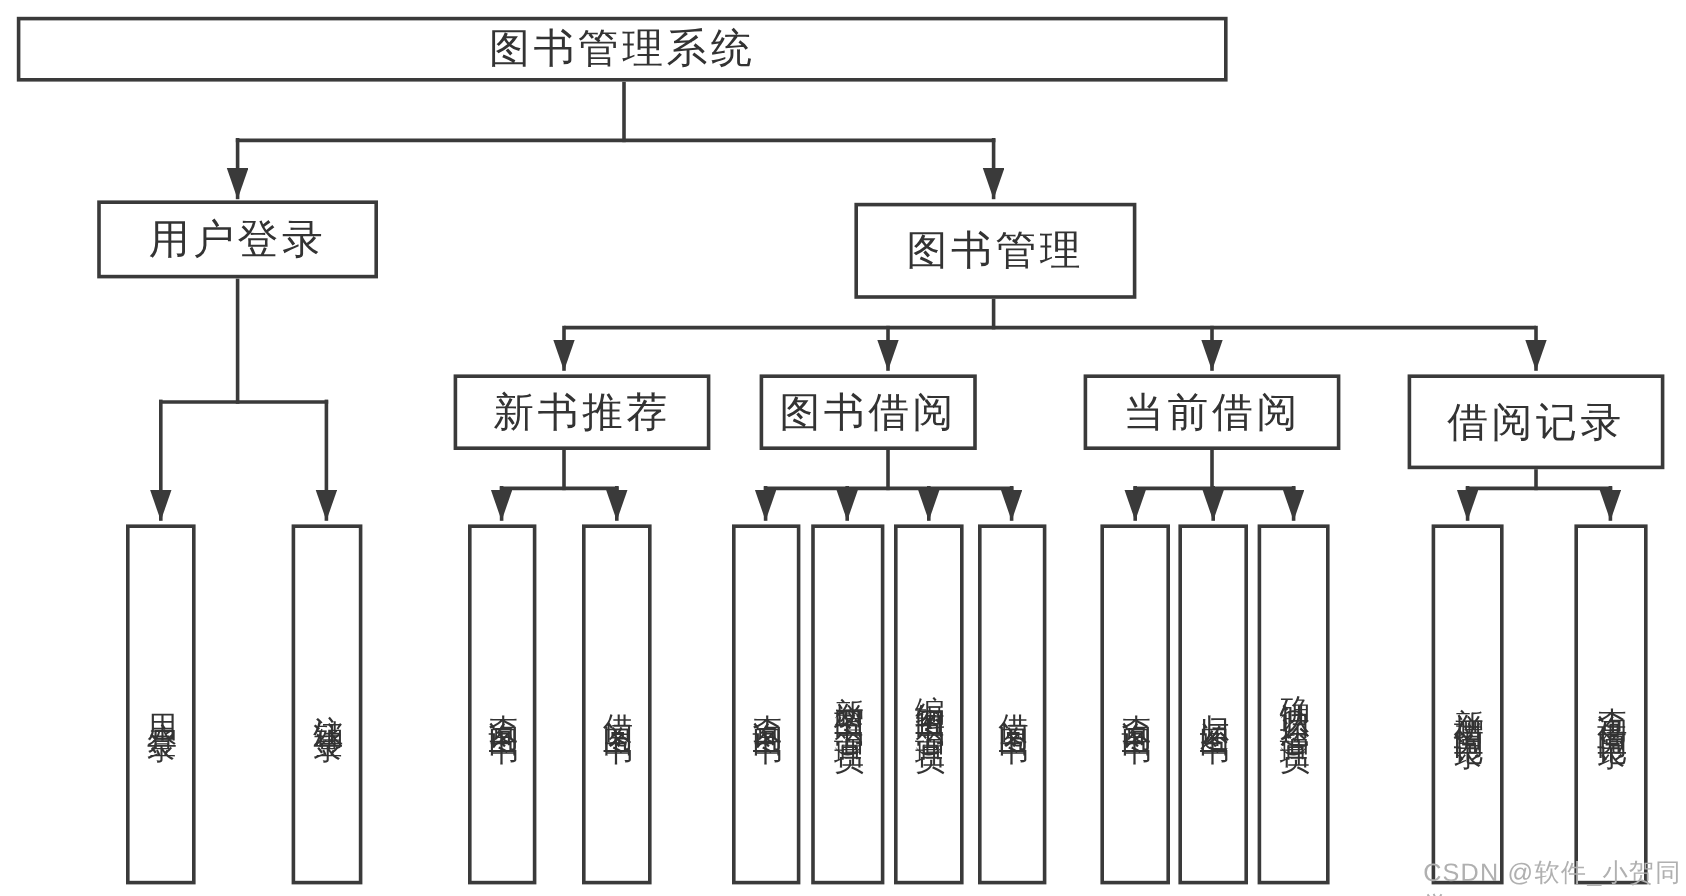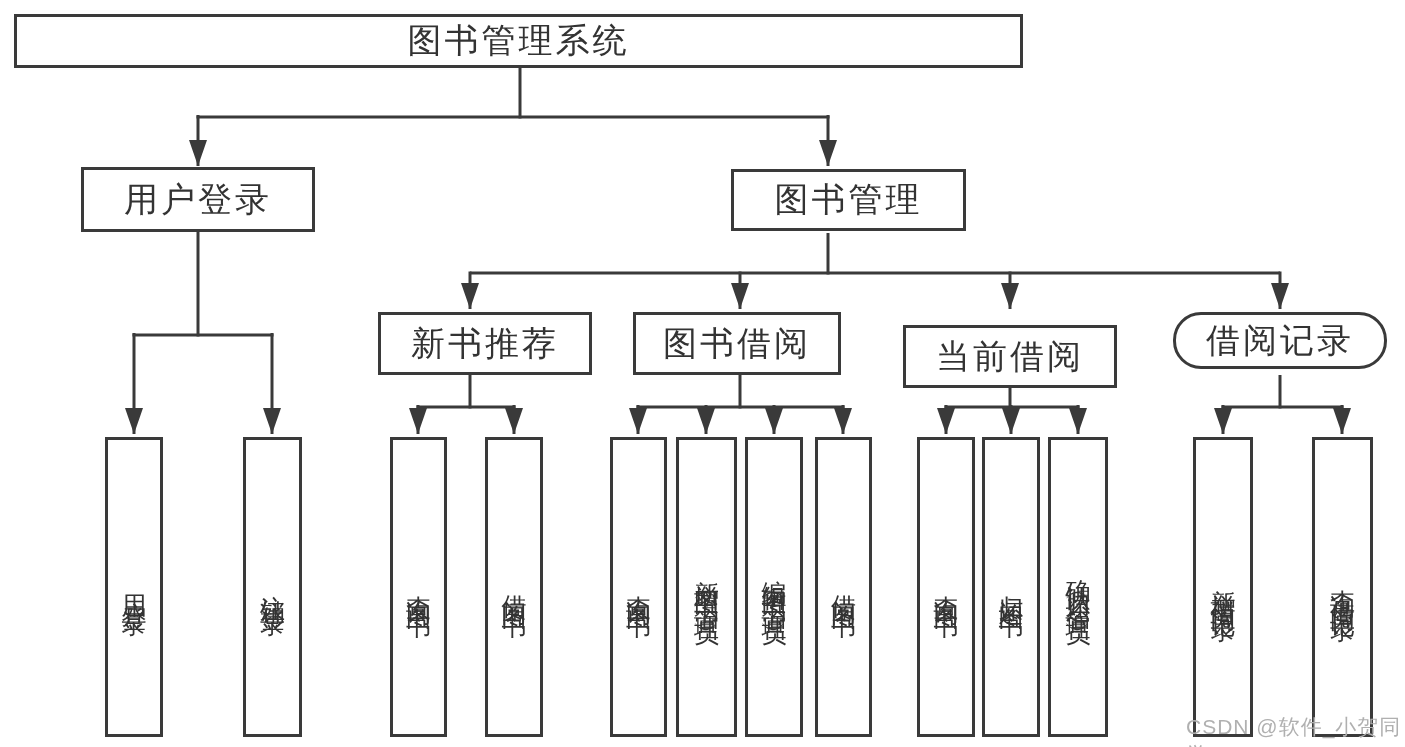--- a/index.html
+++ b/index.html
@@ -66,26 +66,26 @@
 
     <line class="ln" x1="1280" y1="375" x2="1280" y2="408.5"></line>
     <line class="ln" x1="1221.5" y1="407" x2="1343.5" y2="407"></line>
     <line class="ln" x1="1223" y1="405" x2="1223" y2="434" marker-end="url(#arw)"></line>
     <line class="ln" x1="1342" y1="405" x2="1342" y2="434" marker-end="url(#arw)"></line>
   </svg>
 
   <div class="box hbox" style="left:14px;top:14px;width:1009px;height:54px;">图书管理系统</div>
 
   <div class="box hbox" style="left:81px;top:167px;width:234px;height:65px;">用户登录</div>
-  <div class="box hbox" style="left:712px;top:169px;width:235px;height:62px;margin-left:19px;">图书管理</div>
+  <div class="box hbox" style="left:712px;top:169px;width:235px;height:80px;">图书管理</div>
 
   <div class="box hbox" style="left:363px;top:312px;width:214px;height:63px;margin-left:15px;">新书推荐</div>
-  <div class="box hbox" style="left:633px;top:312px;width:208px;height:63px;">图书借阅</div>
-  <div class="box hbox" style="left:903px;top:312px;width:214px;height:63px;margin-top:13px;">当前借阅</div>
-  <div class="box hbox" style="left:1173px;top:312px;width:214px;height:57px;border-radius:28px;">借阅记录</div>
+  <div class="box hbox" style="left:633px;top:312px;width:181px;height:63px;">图书借阅</div>
+  <div class="box hbox" style="left:903px;top:312px;width:214px;height:63px;">当前借阅</div>
+  <div class="box hbox" style="left:1173px;top:312px;width:214px;height:79px;">借阅记录</div>
 
   <div class="box leaf" style="left:105px;top:437px;width:58px;height:300px;">用户登录</div>
   <div class="box leaf" style="left:243px;top:437px;width:59px;height:300px;">注销登录</div>
 
   <div class="box leaf" style="left:390px;top:437px;width:57px;height:300px;">查询图书</div>
   <div class="box leaf" style="left:485px;top:437px;width:58px;height:300px;">借阅图书</div>
 
   <div class="box leaf" style="left:610px;top:437px;width:57px;height:300px;">查询图书</div>
   <div class="box leaf" style="left:676px;top:437px;width:61px;height:300px;">新增图书（管理员）</div>
   <div class="box leaf" style="left:745px;top:437px;width:58px;height:300px;">编辑图书（管理员）</div>

